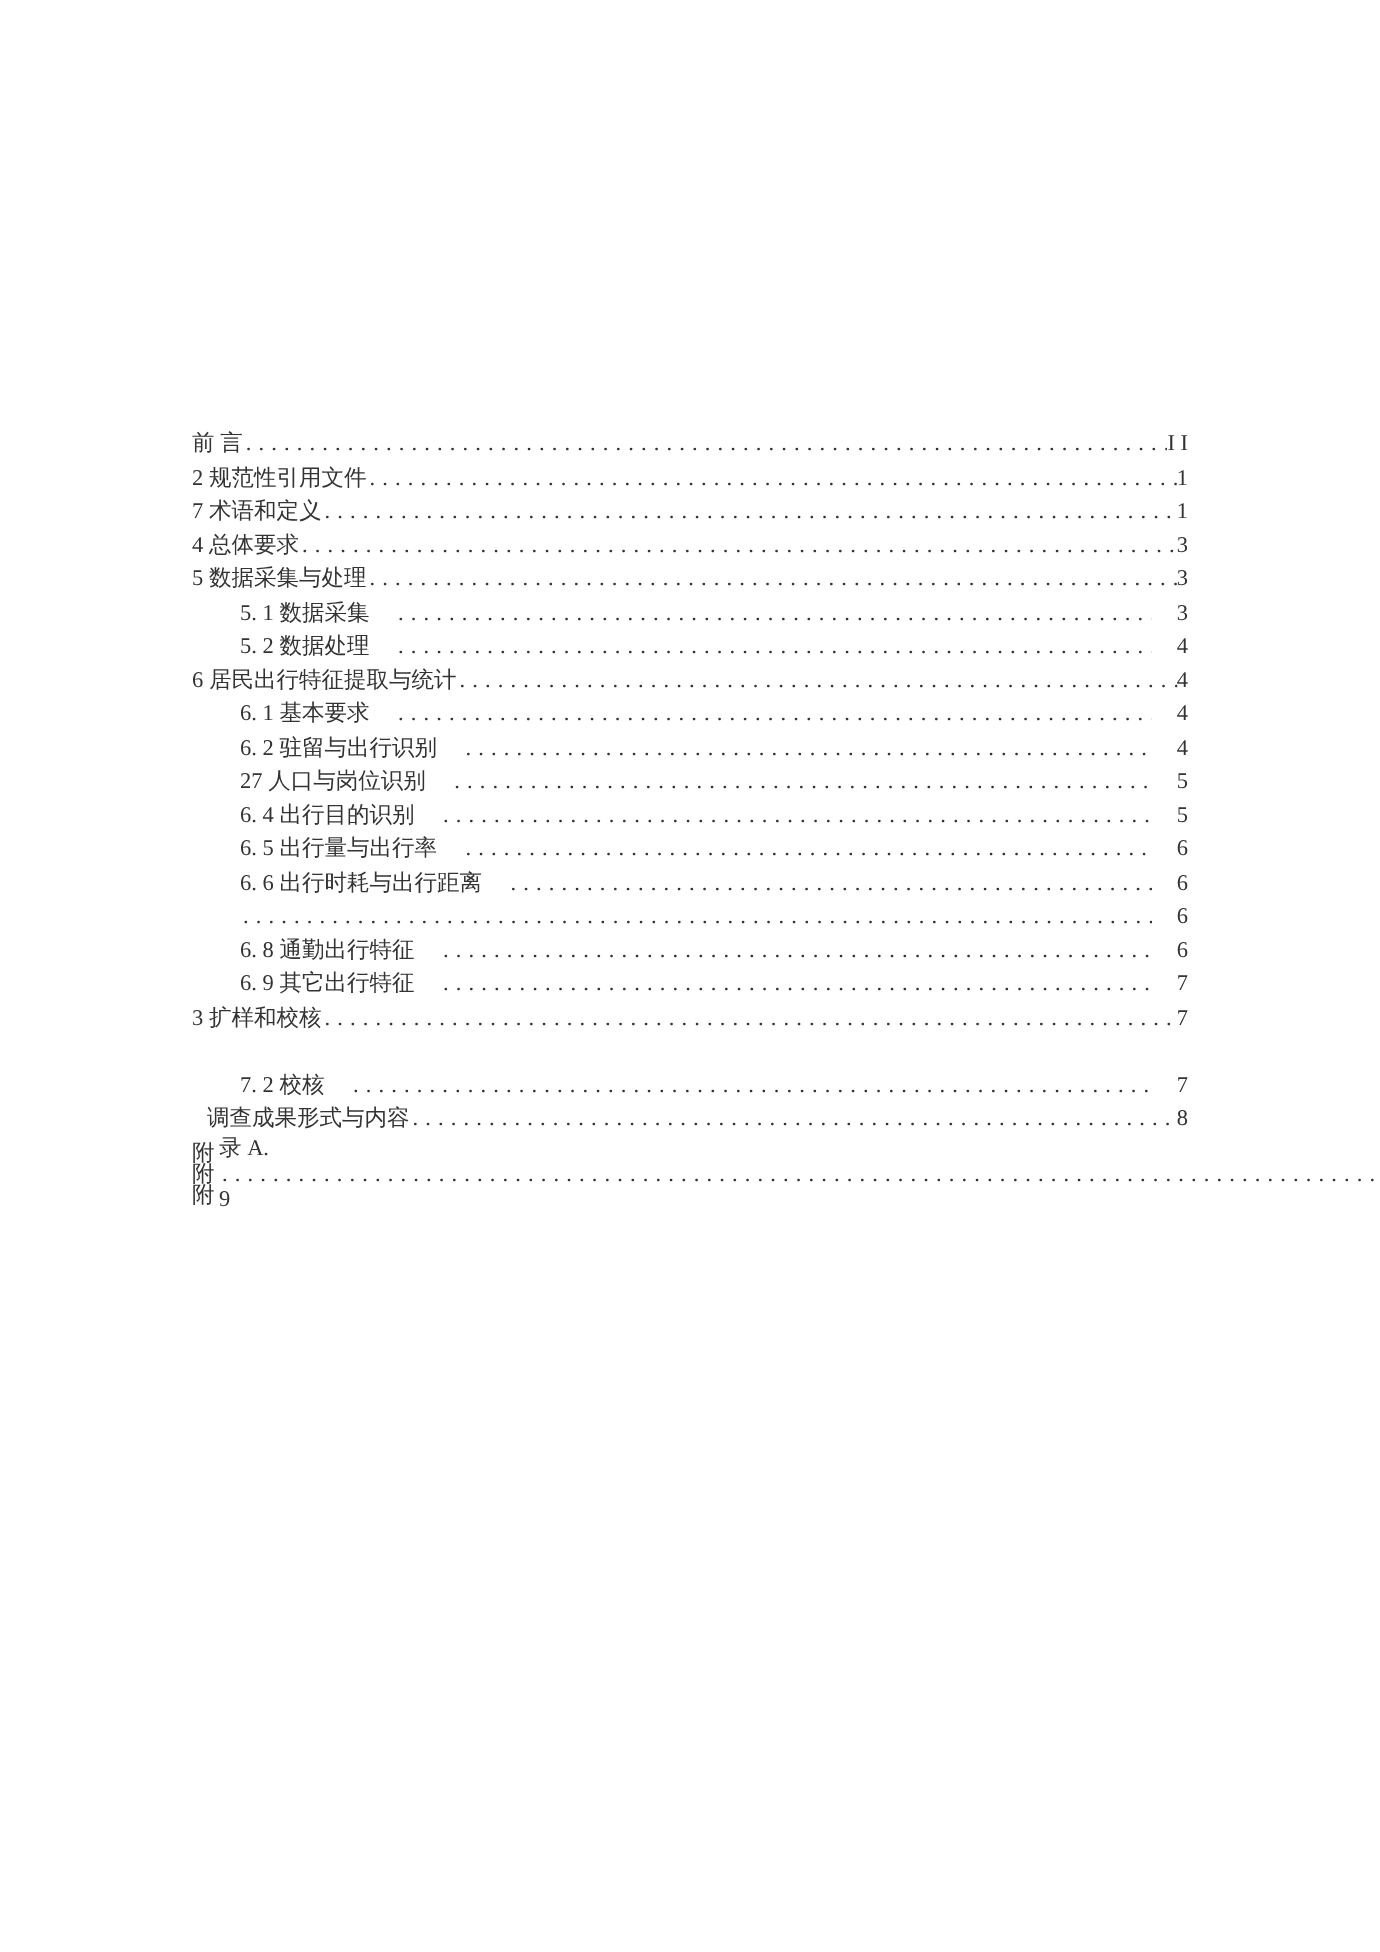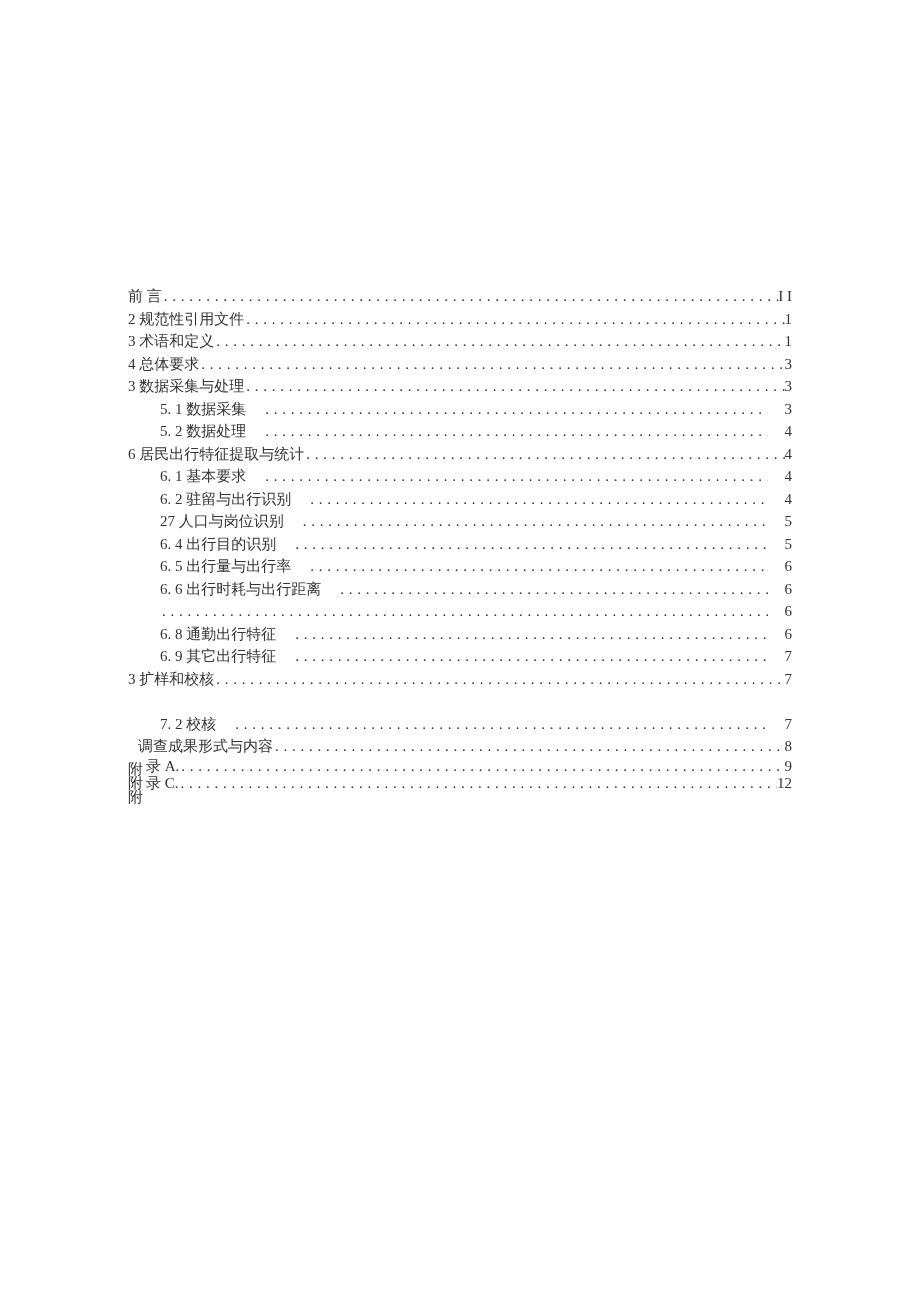--- a/index.html
+++ b/index.html
@@ -46,50 +46,50 @@
       top: 4px;
       font-size: 15px;
       line-height: 14px;
     }
     .app-lines {
       position: absolute;
       left: 18px;
       right: 0;
       top: 0;
     }
-    .app-lines .toc-row { line-height: 17px; }
+    .app-lines .toc-row { line-height: 17px; flex-direction: column; }
   </style>
 </head>
 <body>
 
 <div class="page">
   <div class="toc">
 
     <div class="toc-row">
       <span class="toc-label">前 言</span>
       <span class="toc-leader"></span>
       <span class="toc-page">I I</span>
     </div>
     <div class="toc-row">
       <span class="toc-label">2 规范性引用文件</span>
       <span class="toc-leader"></span>
       <span class="toc-page">1</span>
     </div>
     <div class="toc-row">
-      <span class="toc-label">3 术语和定义</span>
+      <span class="toc-label">7 术语和定义</span>
       <span class="toc-leader"></span>
       <span class="toc-page">1</span>
     </div>
     <div class="toc-row">
       <span class="toc-label">4 总体要求</span>
       <span class="toc-leader"></span>
       <span class="toc-page">3</span>
     </div>
     <div class="toc-row">
-      <span class="toc-label">3 数据采集与处理</span>
+      <span class="toc-label">5 数据采集与处理</span>
       <span class="toc-leader"></span>
       <span class="toc-page">3</span>
     </div>
     <div class="toc-row indent-1">
       <span class="toc-label">5. 1  数据采集</span>
       <span class="toc-leader"></span>
       <span class="toc-page">3</span>
     </div>
     <div class="toc-row indent-1">
       <span class="toc-label">5. 2  数据处理</span>
@@ -169,22 +169,17 @@
         <div>附</div>
         <div>附</div>
         <div>附</div>
       </div>
       <div class="app-lines">
         <div class="toc-row">
           <span class="toc-label">录 A.</span>
           <span class="toc-leader"></span>
           <span class="toc-page">9</span>
         </div>
-        <div class="toc-row">
-          <span class="toc-label">录 C.</span>
-          <span class="toc-leader"></span>
-          <span class="toc-page">12</span>
-        </div>
       </div>
     </div>
 
   </div>
 </div>
 
 </body></html>

